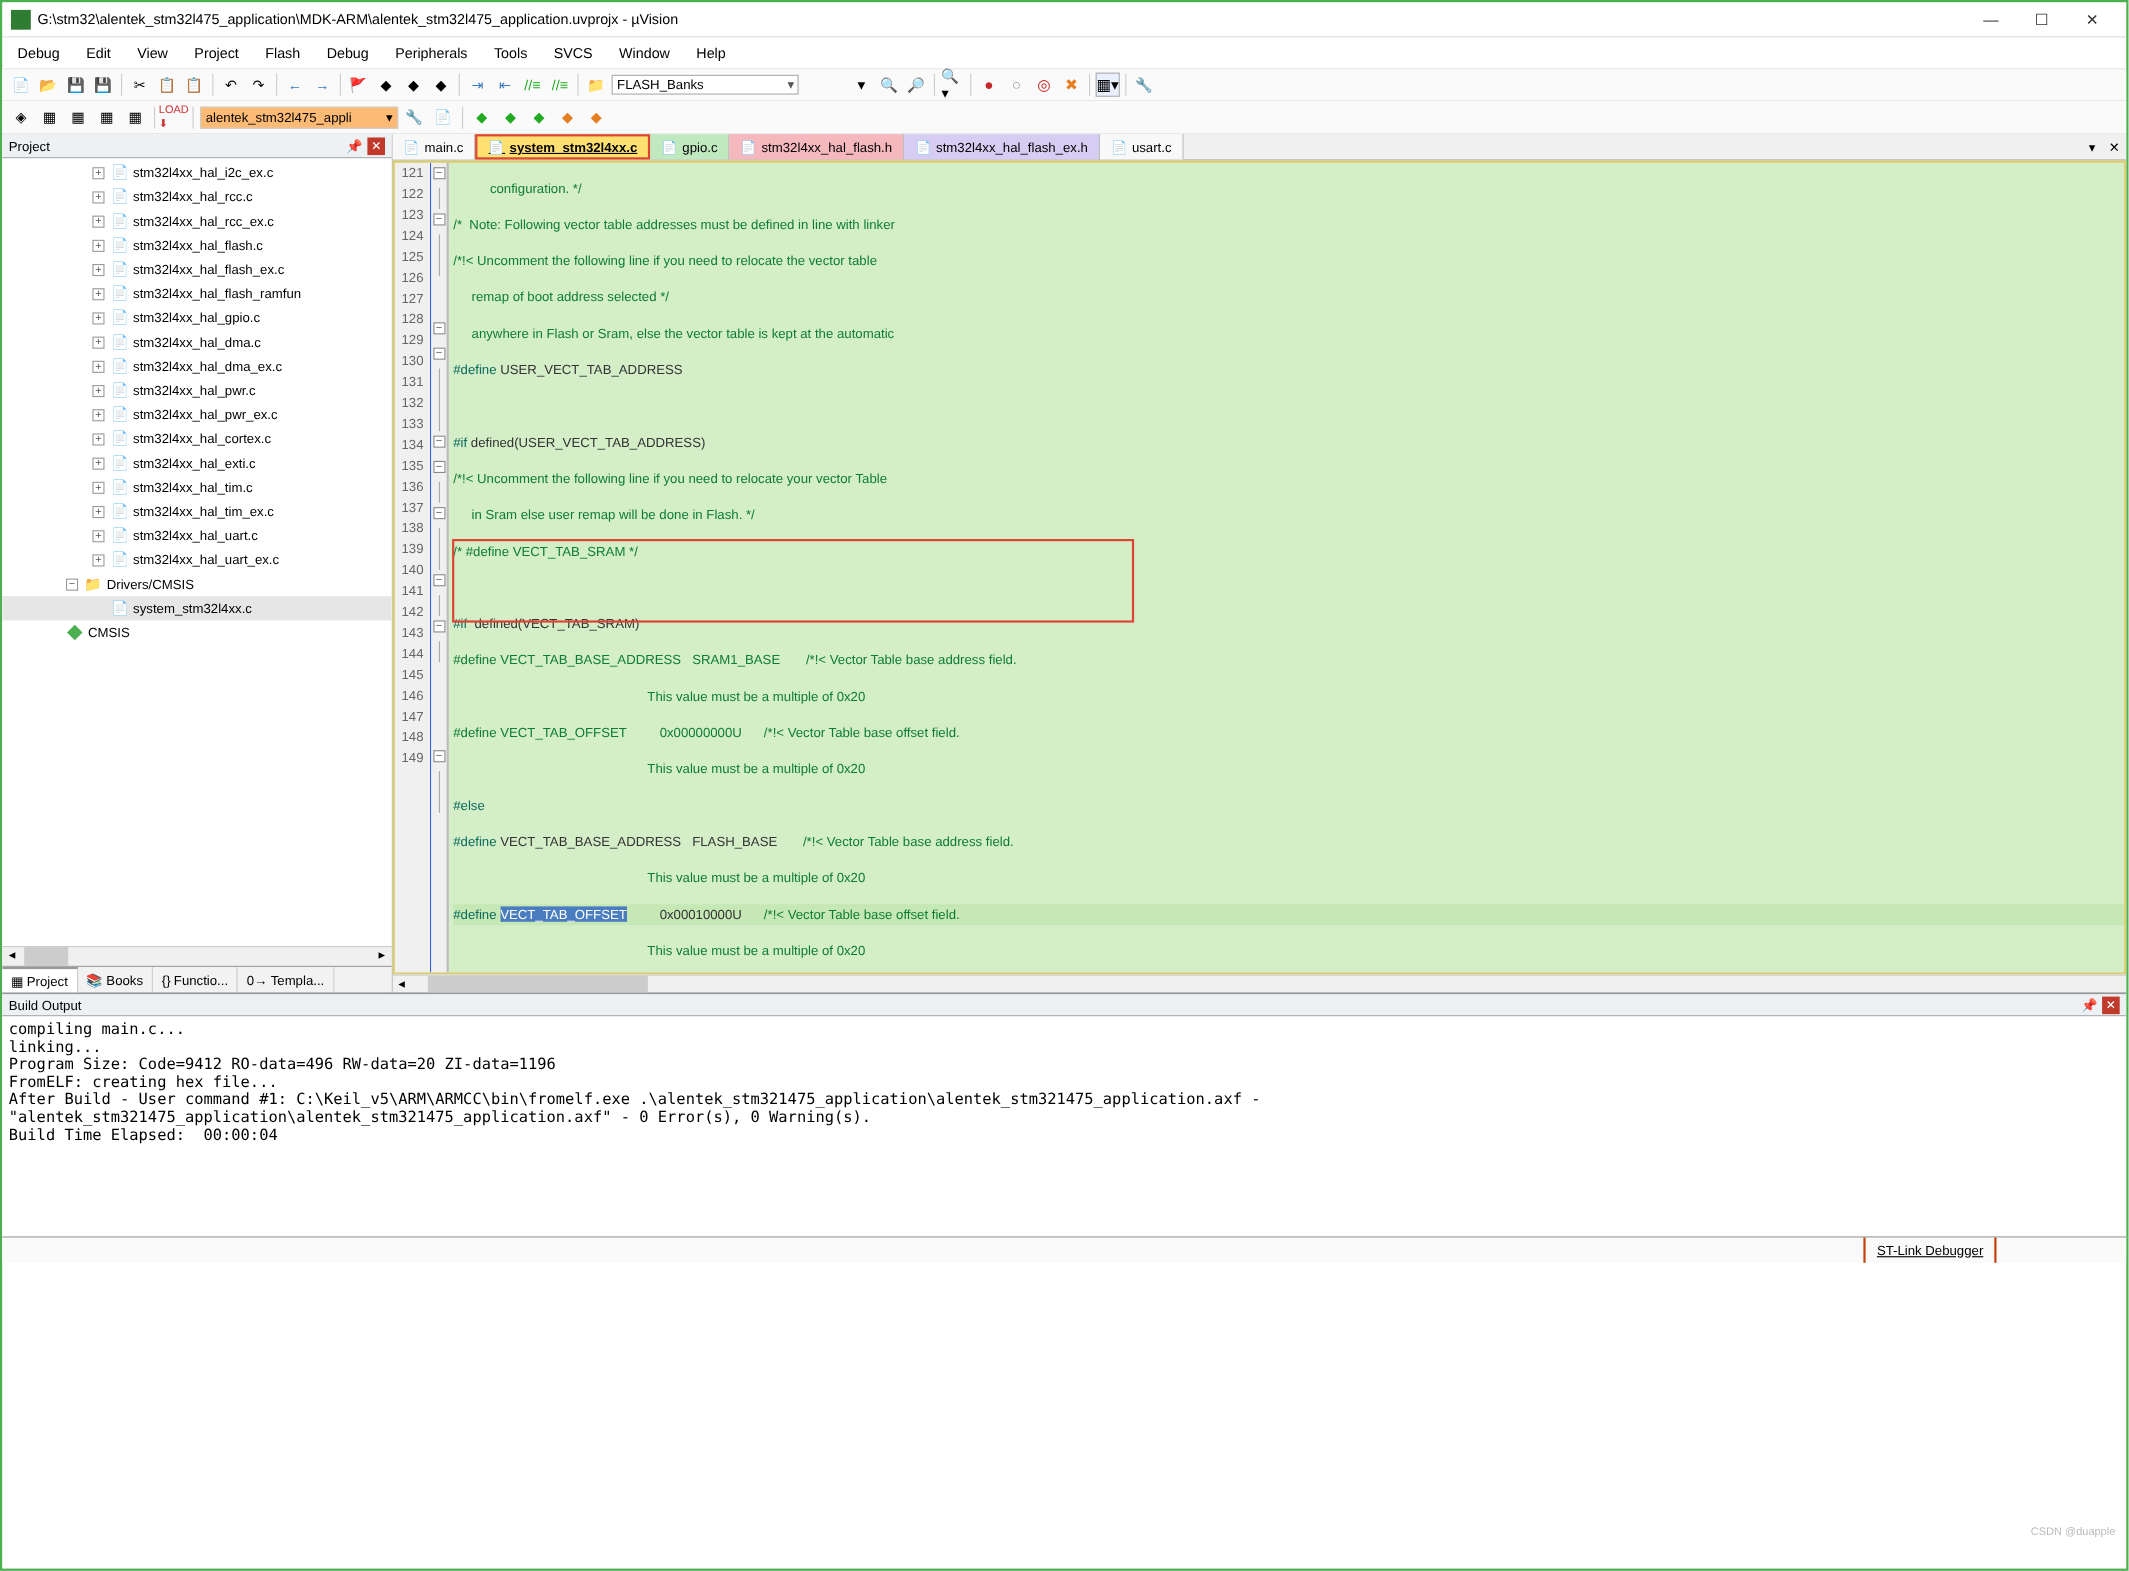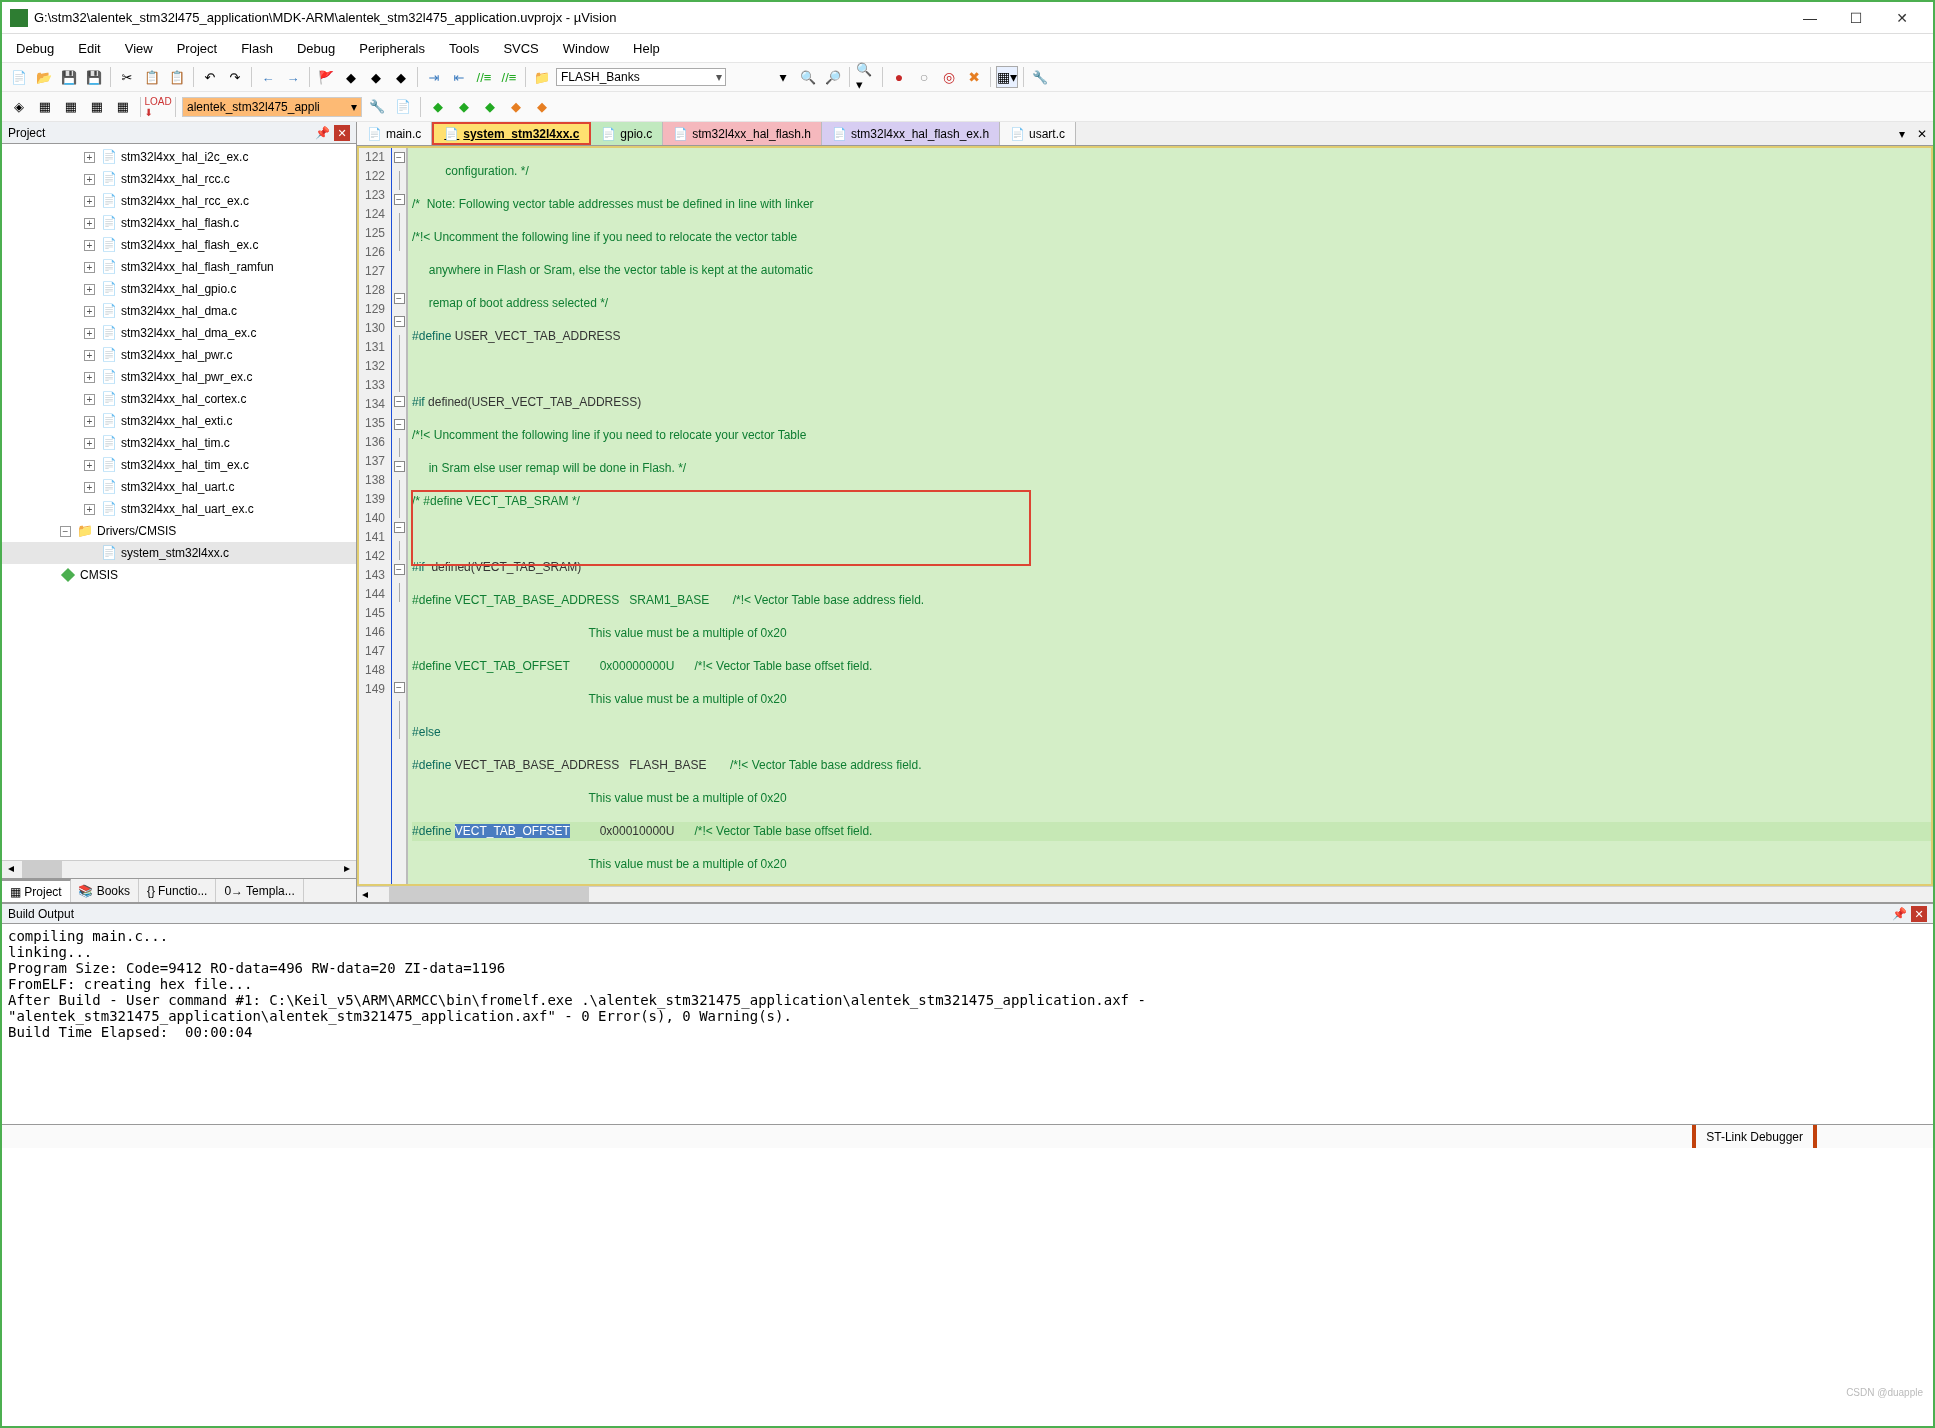--- a/index.html
+++ b/index.html
@@ -61,21 +61,21 @@
 .sel-hl { background:#4a7cc0; color:#fff;}
 .curline { background:#c6e8b5; display:block; width:100%;}
 .redbox1 { position:absolute; border:2px solid #d43; left:3px; top:calc(19px * 18); width:620px; height: calc(19px * 4); pointer-events:none;}
 .hscroll { height:16px; background:#f0f0f0; display:flex; border-top:1px solid #ccc;}
 .hscroll .thumb { width:200px; background:#ccc; margin-left:16px;}
 .build-pane { border-top:2px solid #999;}
 .build-header { background:#eef1f4; border-bottom:1px solid #999; height:20px; display:flex; align-items:center; padding: 0 6px; font-size:12px;}
 .build-header .close2 { width:16px; height:16px; background:#c0392b; color:#fff; text-align:center; line-height:16px; font-size:11px; margin-left:4px;}
 .build-out { font-family: Consolas, monospace; font-size:14px; padding: 4px 6px; height: 200px; background:#fff; white-space:pre; overflow:auto;}
 .statusbar { height:24px; border-top:1px solid #999; display:flex; align-items:center; background:#fafafa; font-size:12px;}
-.statusbar .cell { border-left:4px solid #c2410c; padding: 0 10px; height:100%; display:flex; align-items:center;}
+.statusbar .cell { border-left:2px solid #c2410c; padding: 0 10px; height:100%; display:flex; align-items:center;text-decoration:underline;}
 .statusbar .fill { flex:1;}
 .wm { position:absolute; right:10px; bottom:28px; font-size:10px; color:#bbb;}
 .combo { border:1px solid #aaa; background:#fff; padding:1px 14px 1px 4px; font-size:12px; position:relative; width:170px;}
 .combo::after{content:"▾"; position:absolute; right:3px; top:1px; color:#555;}
 .icn { font-size:13px; }
 </style>
 </head>
 <body>
 
 <div class="titlebar">
@@ -409,22 +409,22 @@
             <div class="fold-line"></div>
           </div>
           <div class="fln">
             <div class="fold-line"></div>
           </div>
       </div>
       <div class="lines">
 <div class="ln"><span class="cm">          configuration. */</span></div>
 <div class="ln"><span class="cm">/*  Note: Following vector table addresses must be defined in line with linker</span></div>
 <div class="ln"><span class="cm">/*!&lt; Uncomment the following line if you need to relocate the vector table</span></div>
+<div class="ln"><span class="cm">     remap of boot address selected */</span></div>
 <div class="ln"><span class="cm">     anywhere in Flash or Sram, else the vector table is kept at the automatic</span></div>
-<div class="ln"><span class="cm">     remap of boot address selected */</span></div>
 <div class="ln"><span class="kw">#define</span><span class="id"> USER_VECT_TAB_ADDRESS</span></div>
 <div class="ln"></div>
 <div class="ln"><span class="kw">#if</span><span class="id"> defined(USER_VECT_TAB_ADDRESS)</span></div>
 <div class="ln"><span class="cm">/*!&lt; Uncomment the following line if you need to relocate your vector Table</span></div>
 <div class="ln"><span class="cm">     in Sram else user remap will be done in Flash. */</span></div>
 <div class="ln"><span class="cm">/* #define VECT_TAB_SRAM */</span></div>
 <div class="ln"></div>
 <div class="ln"><span class="kw">#if</span><span class="id">  defined(VECT_TAB_SRAM)</span></div>
 <div class="ln"><span class="cm">#define</span><span class="cm"> VECT_TAB_BASE_ADDRESS   SRAM1_BASE       </span><span class="cm">/*!&lt; Vector Table base address field.</span></div>
 <div class="ln"><span class="cm">                                                     This value must be a multiple of 0x20</span></div>

